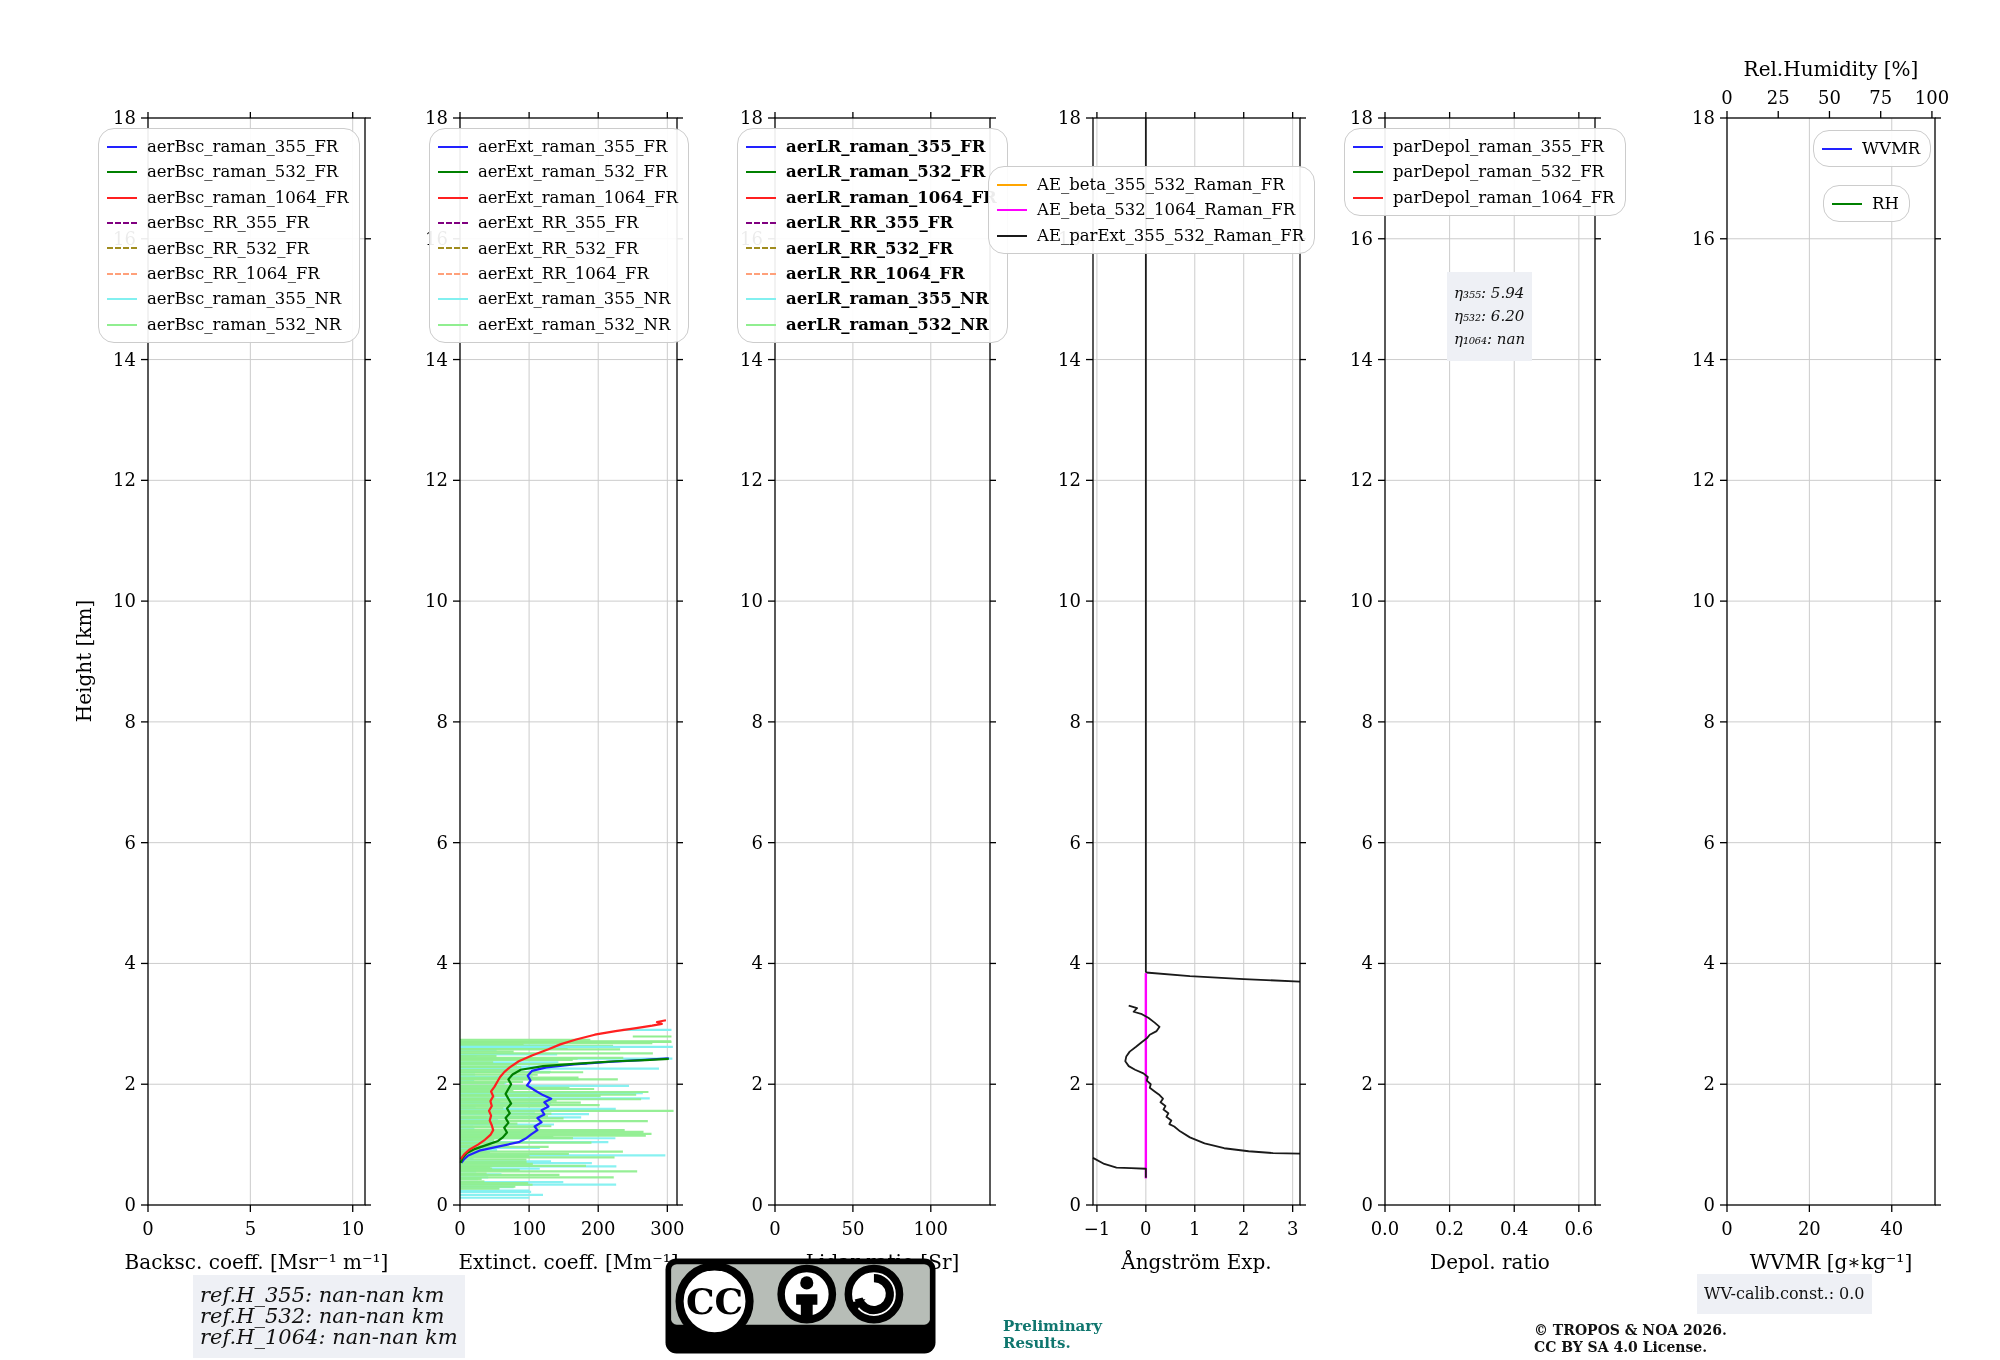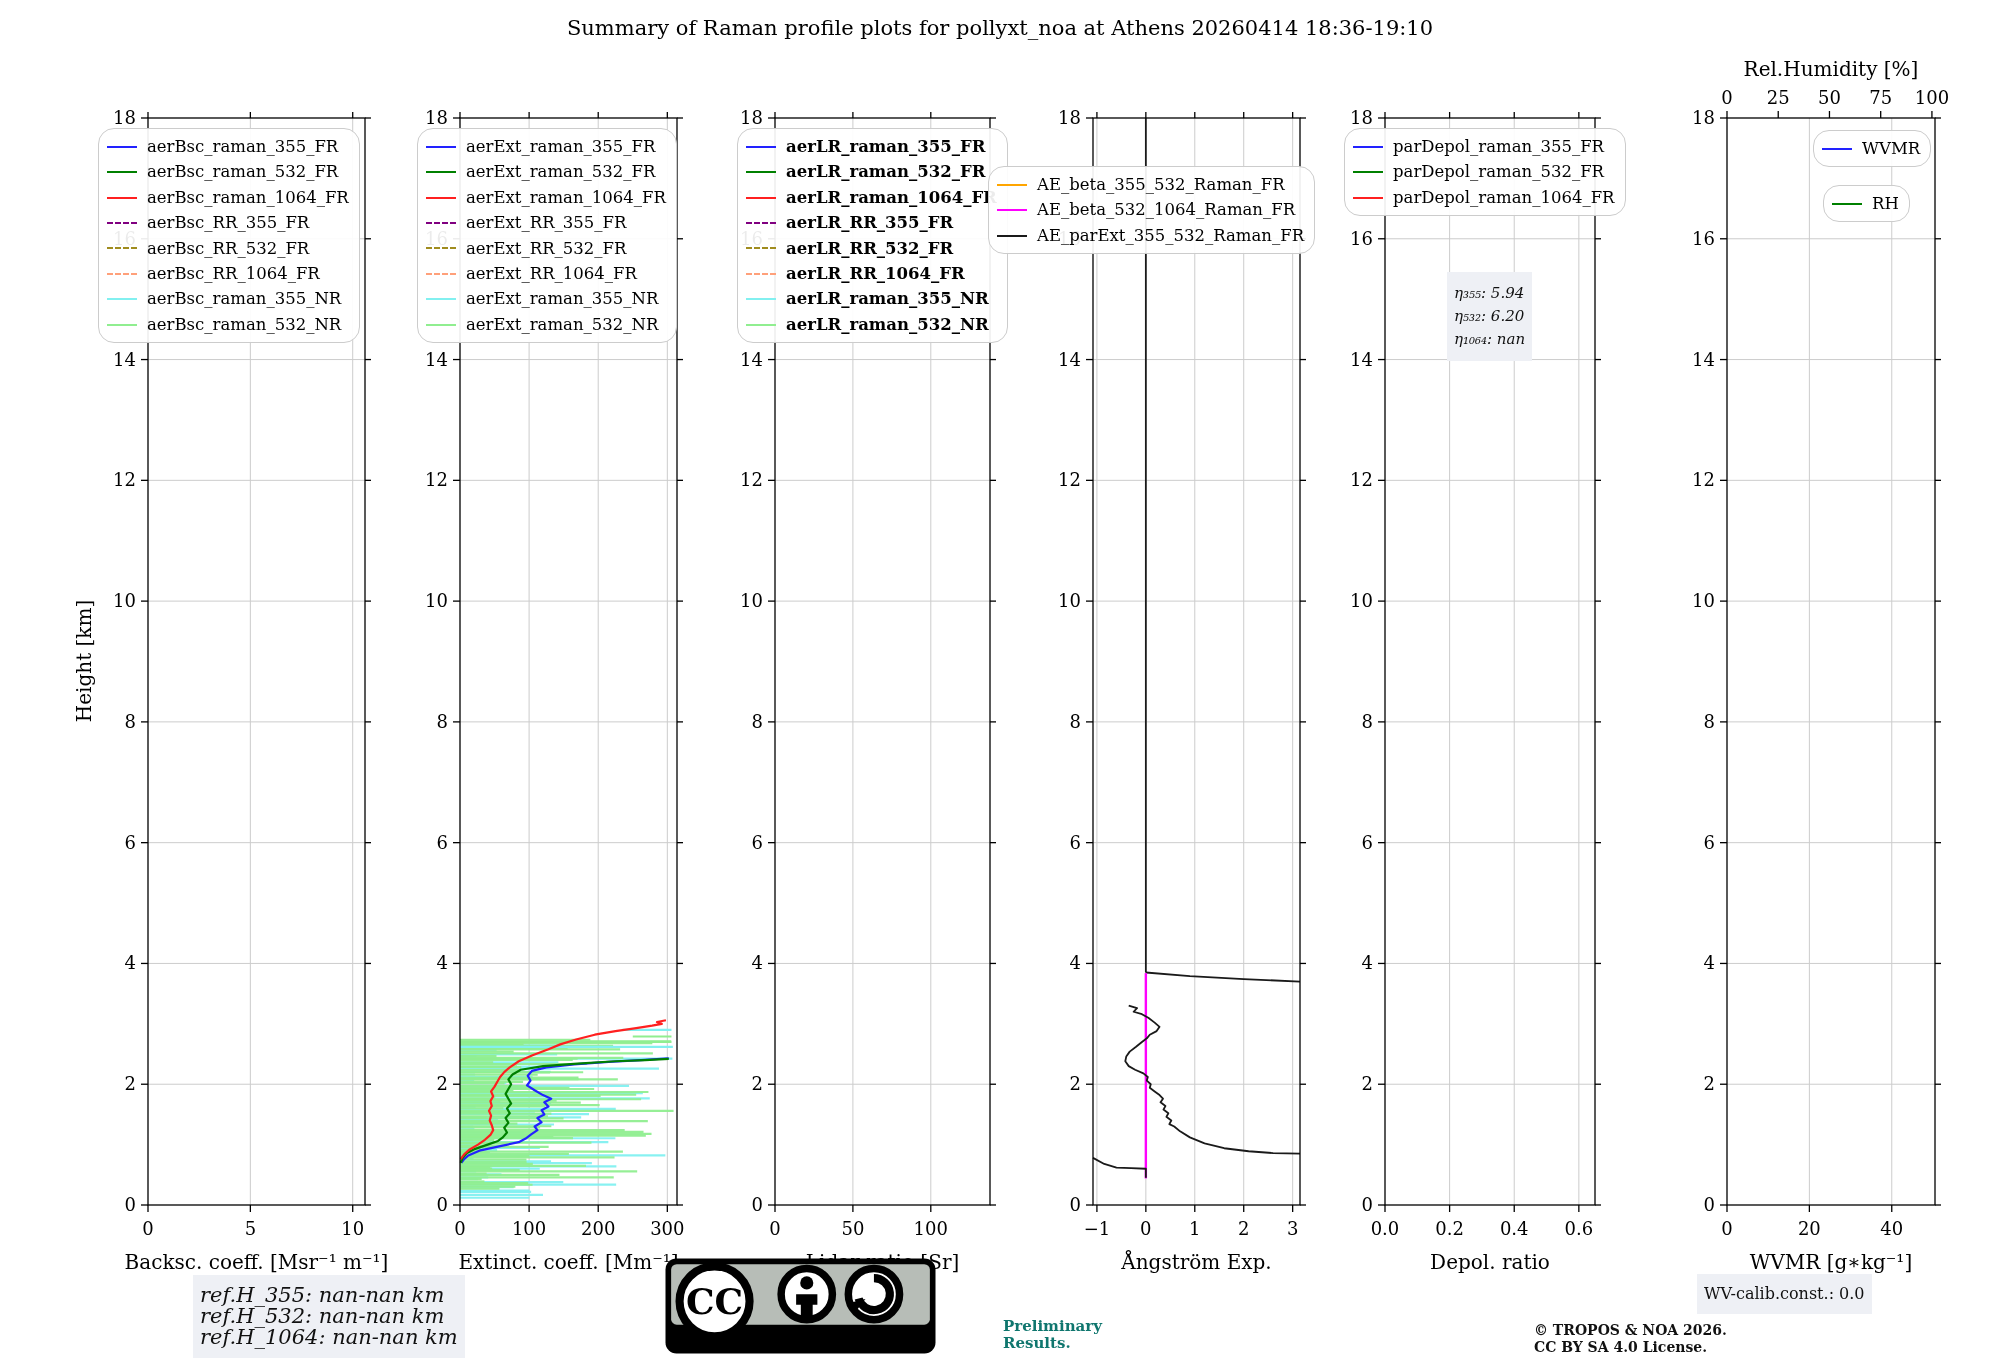--- a/index.html
+++ b/index.html
@@ -17,21 +17,20 @@
   .refh{font-size:21px;line-height:21px;font-style:italic;}
   .etabox{font-size:15px;line-height:23px;font-style:italic;}
   .wvcal{font-size:16px;line-height:20px;}
   .prelim{position:absolute;color:#0f766e;font-weight:bold;font-size:15px;line-height:17px;}
   .copyr{position:absolute;font-weight:bold;font-size:14px;line-height:17px;color:#111;margin-left:32px;}
 </style>
 </head>
 <body>
 
 <div class="fig">
-  <div class="title">Summary of Raman profile plots for pollyxt_noa at Athens 20260414 18:36-19:10</div>
   <div class="ylab">Height [km]</div>
 
   <div id="panelhost">
       <svg class="panel" width="357" height="1257" style="left:78px;top:48px;">
         <g stroke="#cccccc" stroke-width="1">
           <line x1="172.35849056603774" y1="70" x2="172.35849056603774" y2="1157"></line>
           <line x1="274.7169811320755" y1="70" x2="274.7169811320755" y2="1157"></line>
           <line x1="70" y1="1036.2222222222222" x2="287" y2="1036.2222222222222"></line>
           <line x1="70" y1="915.4444444444445" x2="287" y2="915.4444444444445"></line>
           <line x1="70" y1="794.6666666666667" x2="287" y2="794.6666666666667"></line>
@@ -329,21 +328,21 @@
         <text x="58" y="921.4444444444445" text-anchor="end" font-size="18" stroke="none">4</text>
         <text x="58" y="800.6666666666667" text-anchor="end" font-size="18" stroke="none">6</text>
         <text x="58" y="679.8888888888889" text-anchor="end" font-size="18" stroke="none">8</text>
         <text x="58" y="559.1111111111111" text-anchor="end" font-size="18" stroke="none">10</text>
         <text x="58" y="438.33333333333337" text-anchor="end" font-size="18" stroke="none">12</text>
         <text x="58" y="317.55555555555554" text-anchor="end" font-size="18" stroke="none">14</text>
         <text x="58" y="196.77777777777783" text-anchor="end" font-size="18" stroke="none">16</text>
         <text x="58" y="76" text-anchor="end" font-size="18" stroke="none">18</text>
         <text x="178.5" y="1221" text-anchor="middle" font-size="20" stroke="none">Extinct. coeff. [Mm⁻¹]</text>
       </svg>
-      <div class="legend" style="left: 417px; top: 128px;">
+      <div class="legend" style="left: 429px; top: 128px;">
         <div class="lrow">
           <span class="lsamp" style="border-top-color: rgb(34, 34, 255); border-top-style: solid;"></span>
           <span>aerExt_raman_355_FR</span>
         </div>
         <div class="lrow">
           <span class="lsamp" style="border-top-color: rgb(0, 128, 0); border-top-style: solid;"></span>
           <span>aerExt_raman_532_FR</span>
         </div>
         <div class="lrow">
           <span class="lsamp" style="border-top-color: rgb(255, 32, 32); border-top-style: solid;"></span>

